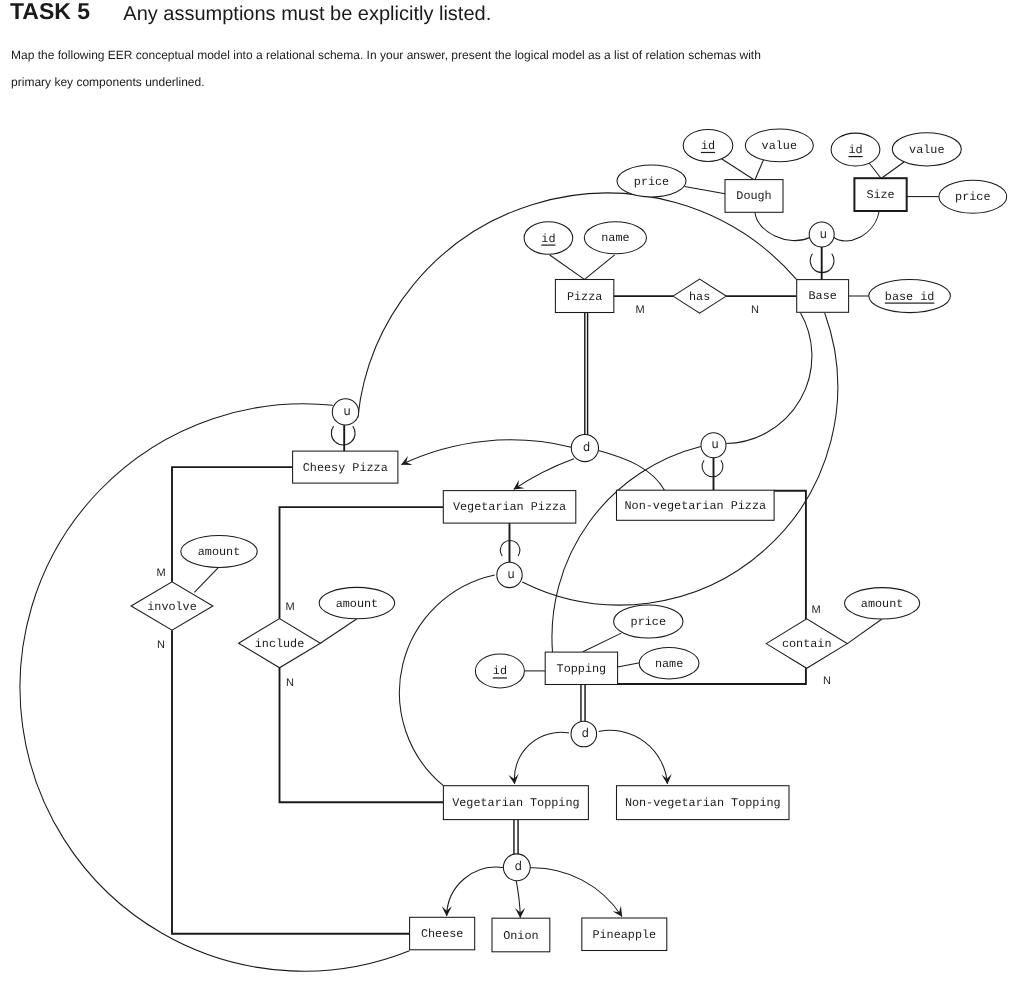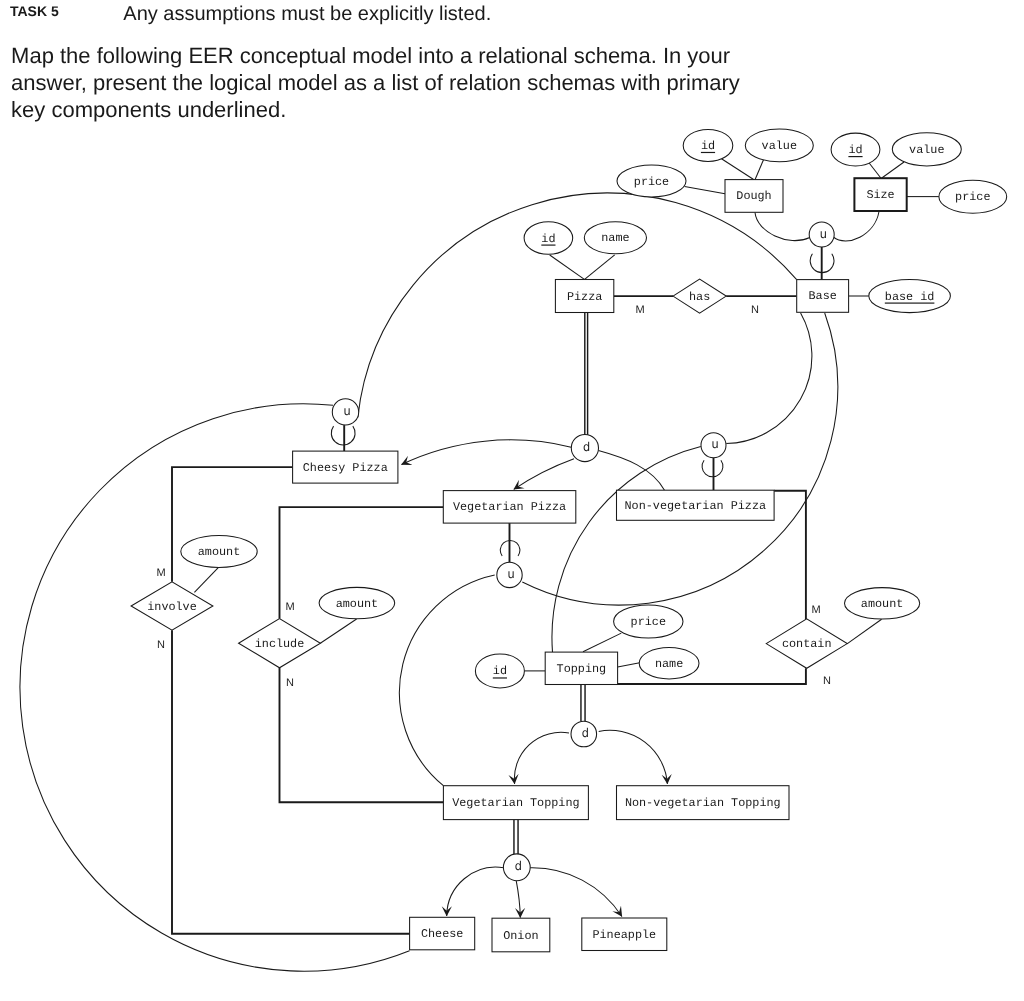--- a/index.html
+++ b/index.html
@@ -1,22 +1,22 @@
 <!DOCTYPE html>
 <html><head>
 <meta charset="utf-8">
 <title>EER conceptual model</title>
 <style>
   html,body{margin:0;padding:0;background:#ffffff;-webkit-font-smoothing:antialiased;text-rendering:geometricPrecision;}
   body{width:1024px;height:1001px;overflow:hidden;font-family:"Liberation Sans",sans-serif;color:#1a1a1a;}
   #page{position:relative;width:1024px;height:1001px;}
   .hdr{position:absolute;font-family:"Liberation Sans",sans-serif;white-space:pre;}
-  #task-label{left:10px;top:1.8px;font-size:14px;font-weight:bold;line-height:19.3px;}
+  #task-label{left:10px;top:1.8px;font-size:23px;font-weight:bold;line-height:19.3px;}
   #task-note{left:123.3px;top:5.3px;font-size:20px;line-height:19.7px;}
-  #intro{position:absolute;left:11.1px;top:42.1px;width:756px;font-size:22px;line-height:27.1px;}
+  #intro{position:absolute;left:11.1px;top:42.1px;width:756px;font-size:12px;line-height:27.1px;}
   svg{position:absolute;left:0;top:0;}
   .t{font-family:"Liberation Mono",monospace;font-size:11.8px;fill:#1a1a1a;text-anchor:middle;dominant-baseline:central;}
   .card{font-family:"Liberation Sans",sans-serif;font-size:11px;fill:#1a1a1a;text-anchor:middle;}
   .ud{font-family:"DejaVu Sans",sans-serif;font-size:12.2px;fill:#1a1a1a;text-anchor:middle;}
 </style>
 </head>
 <body>
 
 <div id="page">
   <div class="hdr" id="task-label">TASK 5</div>

